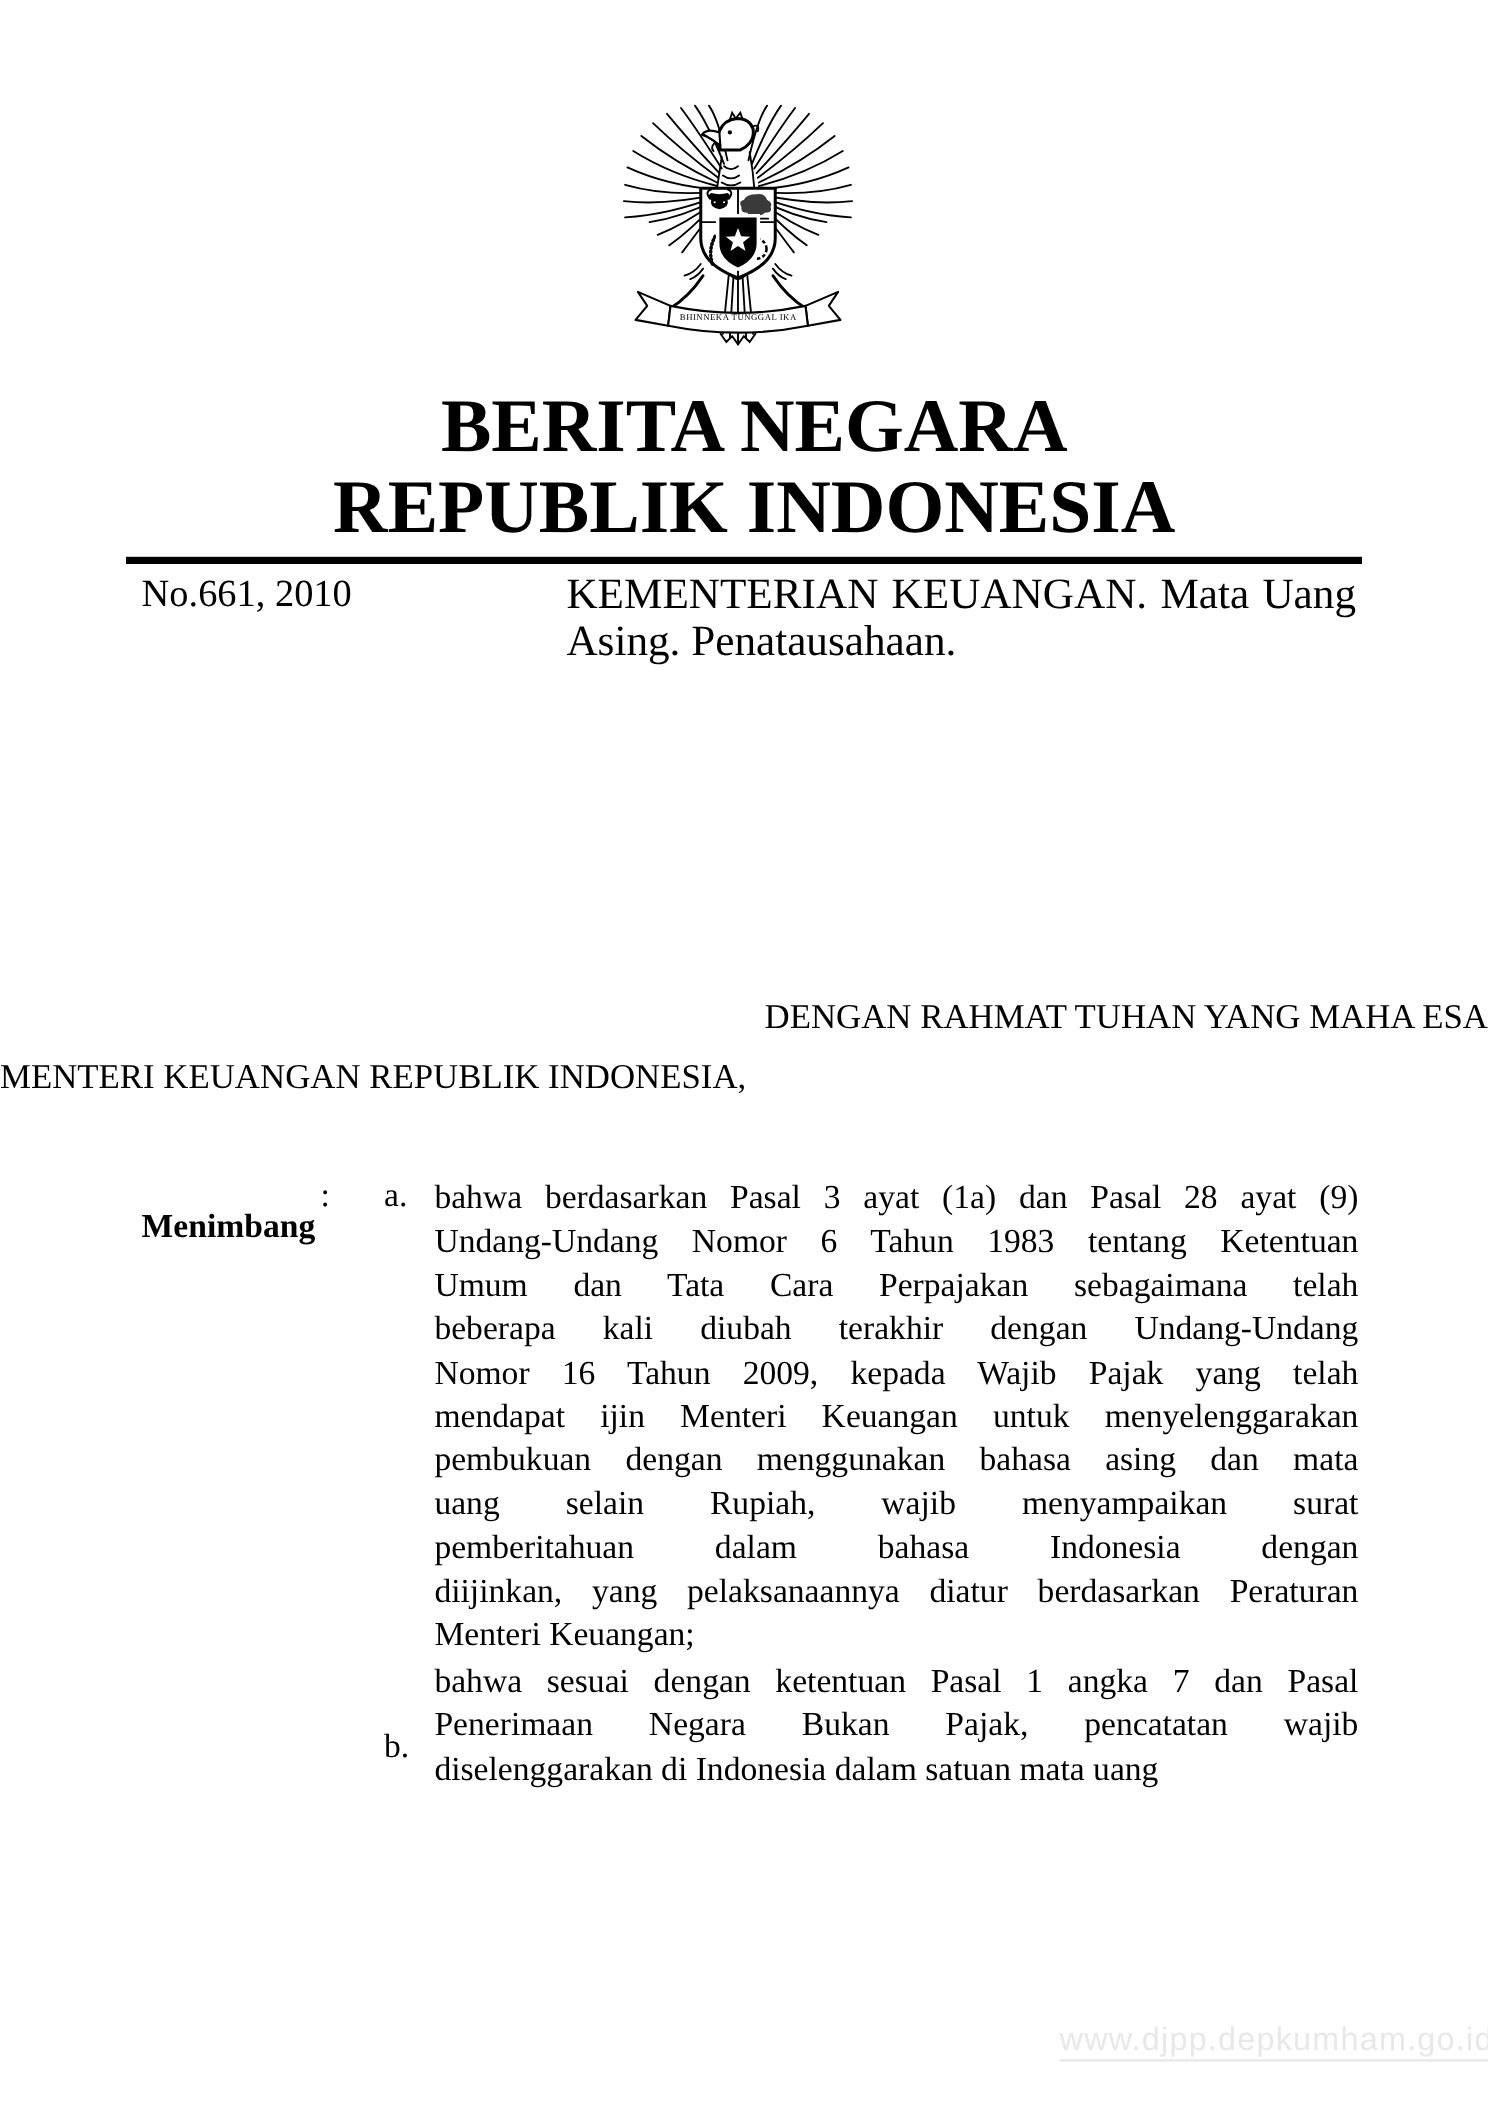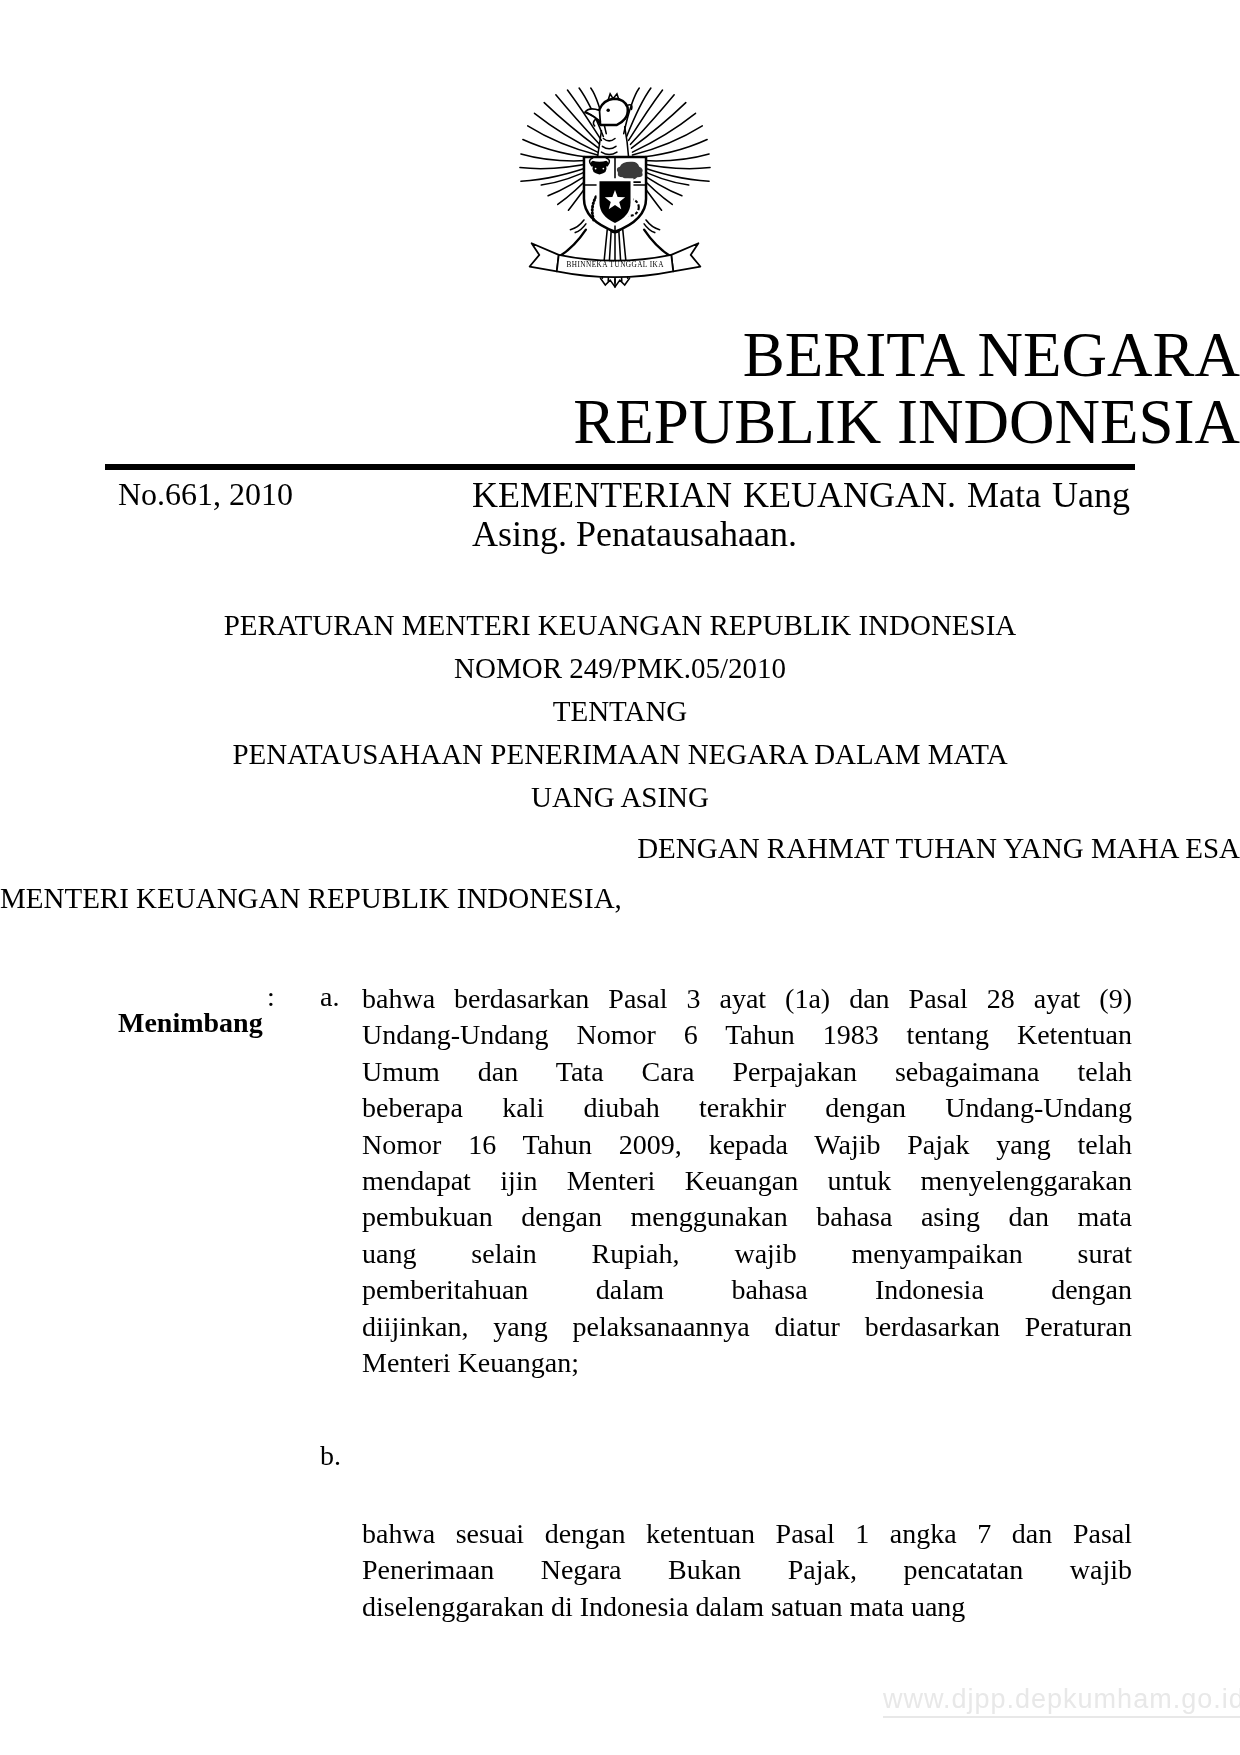--- a/index.html
+++ b/index.html
@@ -4,42 +4,42 @@
 <style>
   html,body { margin:0; padding:0; background:#fff; }
   .page {
     position:relative; width:1240px; height:1755px; background:#ffffff;
     font-family:"Liberation Serif","DejaVu Serif",serif; color:#000; overflow:hidden;
   }
   .abs { position:absolute; }
 
   .emblem { top:84px; left:518px; width:194px; height:206px; }
 
-  .masthead { top:322px; left:17px; right:0; text-align:right;
-    font-weight:normal; font-size:63px; line-height:67px; }
+  .masthead { top:322px; left:17px; right:0; text-align:center;
+    font-weight:bold; font-size:63px; line-height:67px; }
 
   .rule { top:464px; left:105px; width:1030px; height:6px; background:#000; }
 
   .gaz-no { top:476px; left:118px; font-size:32px; white-space:nowrap; }
   .gaz-subject { top:476px; left:472px; width:658px; font-size:36px; line-height:39px; }
 
   .jline { text-align:justify; text-align-last:justify; }
   .jline.last { text-align-last:left; }
 
   .reg-title { top:604px; left:0; right:0; text-align:center; font-size:29px; line-height:43px; }
   .invocation { top:832px; left:0; right:0; text-align:right; font-size:29px; }
   .authority  { top:882px; left:0; right:0; text-align:left; font-size:29px; }
 
   .body-text { font-size:28px; }
   .consider-label { top:1007px; left:118px;font-weight:bold; }
   .consider-colon { top:981px; left:267px; }
   .marker-a { top:981px;  left:320px; }
   .para-a   { top:981px;  left:362px; width:770px; line-height:36.4px; }
   .marker-b { top:1440px; left:320px; }
-  .para-b   { top:1516px; left:362px; width:770px; line-height:36.4px; }
+  .para-b   { top:1384px; left:362px; width:770px; line-height:36.4px; }
 
   .watermark {
     top:1684px; left:883px;
     font-family:"Liberation Sans","DejaVu Sans",sans-serif;
     font-size:27px; letter-spacing:1px; color:#e8e8e8;
     border-bottom:2px solid #e8e8e8; padding-bottom:1px; white-space:nowrap;
   }
 
   svg .ln { fill:none; stroke:#000; stroke-width:1.6; stroke-linecap:round; }
   svg .ln2 { fill:none; stroke:#000; stroke-width:2.4; stroke-linecap:round; }
@@ -160,27 +160,20 @@
   </div>
 
   <div class="abs rule"></div>
 
   <div class="abs gaz-no">No.661, 2010</div>
   <div class="abs gaz-subject">
       <div class="jline">KEMENTERIAN KEUANGAN. Mata Uang</div>
       <div class="jline last">Asing. Penatausahaan.</div>
     </div>
 
-  <div class="abs reg-title">
-    <div>PERATURAN MENTERI KEUANGAN REPUBLIK INDONESIA</div>
-    <div>NOMOR 249/PMK.05/2010</div>
-    <div>TENTANG</div>
-    <div>PENATAUSAHAAN PENERIMAAN NEGARA DALAM MATA</div>
-    <div>UANG ASING</div>
-  </div>
 
   <div class="abs invocation">DENGAN RAHMAT TUHAN YANG MAHA ESA</div>
   <div class="abs authority">MENTERI KEUANGAN REPUBLIK INDONESIA,</div>
 
   <div class="abs body-text consider-label">Menimbang</div>
   <div class="abs body-text consider-colon">:</div>
 
   <div class="abs body-text marker-a">a.</div>
   <div class="abs body-text para-a">
       <div class="jline">bahwa berdasarkan Pasal 3 ayat (1a) dan Pasal 28 ayat (9)</div>

